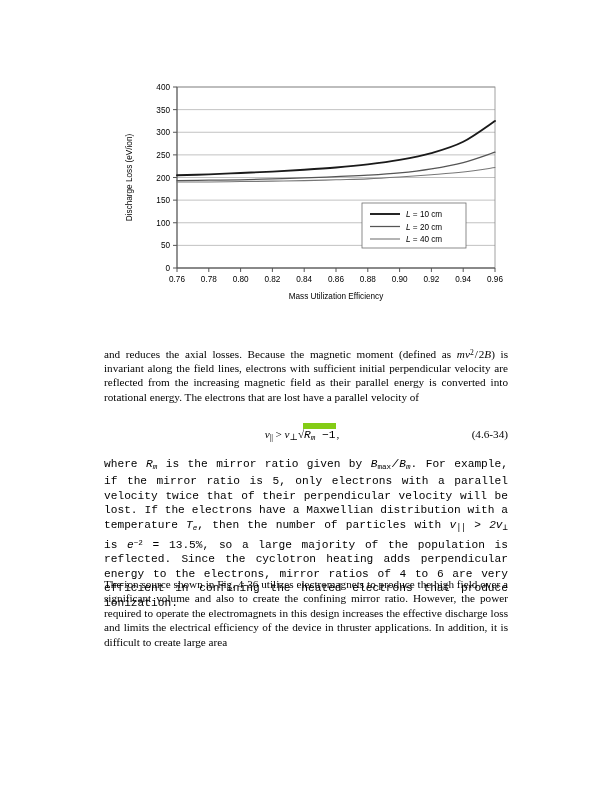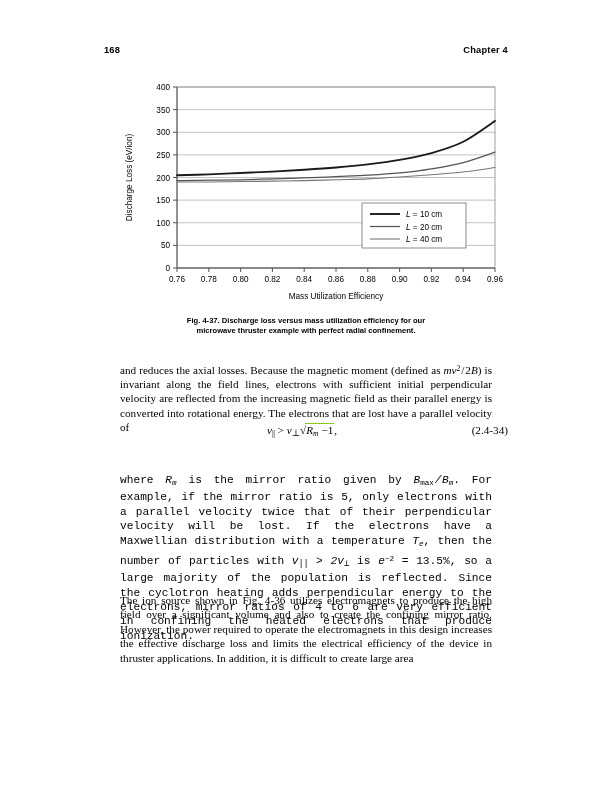--- a/index.html
+++ b/index.html
@@ -68,21 +68,21 @@
   .body-text {
     position: absolute;
     left: 104px;
     width: 404px;
     font-size: 11.2px;
     line-height: 14.45px;
     text-align: justify;
     text-justify: inter-word;
   }
   p.para {
-    margin: 16px;
+    margin: 0;
   }
 
   
   .equation-row {
     position: absolute;
     left: 104px;
     width: 404px;
     display: flex;
     align-items: baseline;
     font-size: 11.2px;
@@ -122,40 +122,37 @@
     font-style: normal;
     letter-spacing: -0.3px;
   }
   .perp-sub {
     font-size: 0.8em;
     vertical-align: -0.22em;
     font-style: normal;
   }
   .radical {
     display: inline-block;
-    border-top: 1px solid #84cc16;
+    border-top: 6px solid #84cc16;
     padding: 0 1px 0 1px;
     margin-left: -1px;
     line-height: 1.12;
+    font-family: Liberation Mono, monospace;
   }
   .radsign {
     display: inline-block;
     font-style: normal;
   }
   .frac-slash { font-style: normal; }
 </style>
 </head>
 <body>
 
 <div class="page">
 
-  <div class="runhead">
-    <span>168</span>
-    <span>Chapter 4</span>
-  </div>
 
   <div class="figure-block">
     <div class="chart-wrap">
       <svg id="chart-svg" width="404" height="232" viewBox="0 0 404 232">
           <line x1="73" y1="190" x2="391" y2="190" stroke="#a8a8a8" stroke-width="0.7"></line>
           <line x1="73" y1="167.375" x2="391" y2="167.375" stroke="#a8a8a8" stroke-width="0.7"></line>
           <line x1="73" y1="144.75" x2="391" y2="144.75" stroke="#a8a8a8" stroke-width="0.7"></line>
           <line x1="73" y1="122.125" x2="391" y2="122.125" stroke="#a8a8a8" stroke-width="0.7"></line>
           <line x1="73" y1="99.5" x2="391" y2="99.5" stroke="#a8a8a8" stroke-width="0.7"></line>
           <line x1="73" y1="76.875" x2="391" y2="76.875" stroke="#a8a8a8" stroke-width="0.7"></line>
@@ -212,33 +209,29 @@
           <text x="0" y="0" transform="translate(28,99.5) rotate(-90)" text-anchor="middle" font-family="&quot;Liberation Sans&quot;,&quot;DejaVu Sans&quot;,sans-serif" font-size="8.2" fill="#000">Discharge Loss (eV/ion)</text>
           <rect x="258" y="125" width="104" height="45" fill="#ffffff" stroke="#6e6e6e" stroke-width="0.8"></rect>
           <line x1="266" y1="136" x2="296" y2="136" stroke="#1a1a1a" stroke-width="1.9"></line>
           <text x="302" y="139" font-family="&quot;Liberation Sans&quot;,&quot;DejaVu Sans&quot;,sans-serif" font-size="8.2" fill="#000"><tspan font-style="italic">L</tspan><tspan font-style="normal"> = 10 cm</tspan></text>
           <line x1="266" y1="148.5" x2="296" y2="148.5" stroke="#555555" stroke-width="1.25"></line>
           <text x="302" y="151.5" font-family="&quot;Liberation Sans&quot;,&quot;DejaVu Sans&quot;,sans-serif" font-size="8.2" fill="#000"><tspan font-style="italic">L</tspan><tspan font-style="normal"> = 20 cm</tspan></text>
           <line x1="266" y1="161" x2="296" y2="161" stroke="#777777" stroke-width="1.1"></line>
           <text x="302" y="164" font-family="&quot;Liberation Sans&quot;,&quot;DejaVu Sans&quot;,sans-serif" font-size="8.2" fill="#000"><tspan font-style="italic">L</tspan><tspan font-style="normal"> = 40 cm</tspan></text>
         </svg>
     </div>
-    <div class="caption">
-      <span>Fig. 4-37. Discharge loss versus mass utilization efficiency for our</span><br>
-      <span>microwave thruster example with perfect radial confinement.</span>
-    </div>
   </div>
 
   <div class="body-text" style="top:345px;">
     <p class="para"><span>and reduces the axial losses. Because the magnetic moment (defined as </span><span class="mi">mv<sup class="msup">2</sup><span class="frac-slash"> / 2</span>B</span><span>) is invariant along the field lines, electrons with sufficient initial perpendicular velocity are reflected from the increasing magnetic field as their parallel energy is converted into rotational energy. The electrons that are lost have a parallel velocity of</span></p>
   </div>
 
   <div class="equation-row" style="top:423px;">
     <span class="eq-body"><span class="mi">v</span><span class="par-sub">||</span> &gt; <span class="mi">v</span><span class="perp-sub">⊥</span><span class="radsign">√</span><span class="radical"><span class="mi">R</span><sub class="msub">m</sub> −1</span>,</span>
-    <span class="eq-num">(2.4-34)</span>
+    <span class="eq-num">(4.6-34)</span>
   </div>
 
   <div class="body-text" style="top:457px;font-family:Liberation Mono, monospace;">
     <p class="para"><span>where </span><span class="mi">R<sub class="msub">m</sub></span><span> is the mirror ratio given by </span><span class="mi">B<sub class="msub-up">max</sub> / B<sub class="msub">m</sub></span><span>. For example, if the mirror ratio is 5, only electrons with a parallel velocity twice that of their perpendicular velocity will be lost. If the electrons have a Maxwellian distribution with a temperature </span><span class="mi">T<sub class="msub">e</sub></span><span>, then the number of particles with </span><span class="mi">v<span class="par-sub">||</span> &gt; 2v<span class="perp-sub">⊥</span></span><span> is </span><span class="mi">e<sup class="msup">−2</sup> <span class="mup">= 13.5%</span></span><span>, so a large majority of the population is reflected. Since the cyclotron heating adds perpendicular energy to the electrons, mirror ratios of 4 to 6 are very efficient in confining the heated electrons that produce ionization.</span></p>
   </div>
 
   <div class="body-text" style="top:577px;">
     <p class="para">The ion source shown in Fig. 4-36 utilizes electromagnets to produce the high field over a significant volume and also to create the confining mirror ratio. However, the power required to operate the electromagnets in this design increases the effective discharge loss and limits the electrical efficiency of the device in thruster applications. In addition, it is difficult to create large area</p>
   </div>
 

